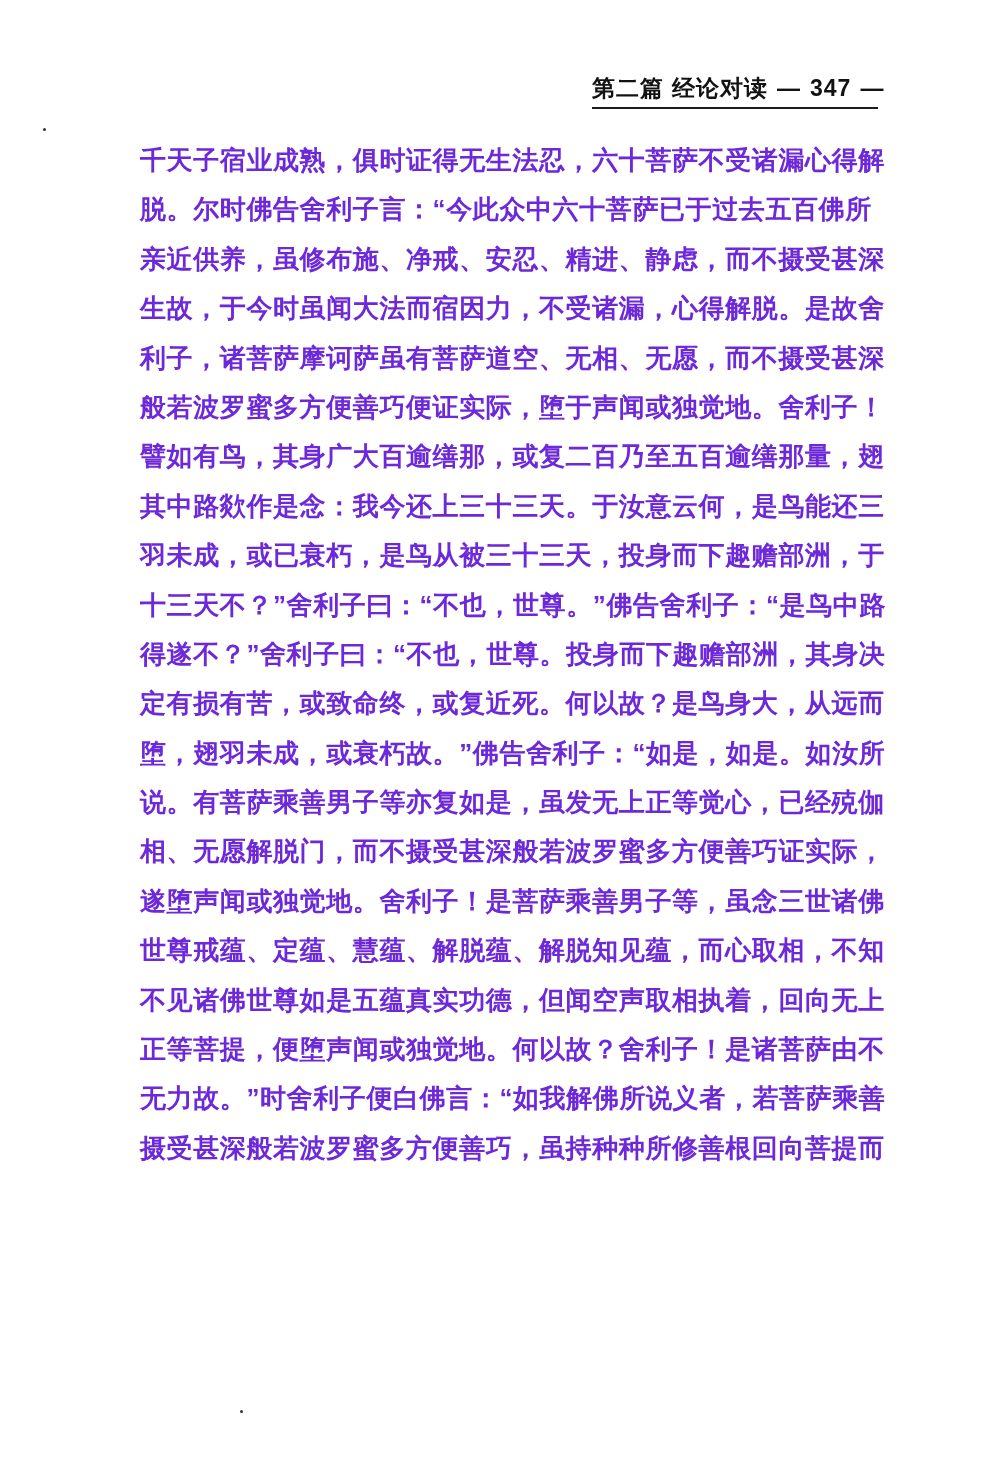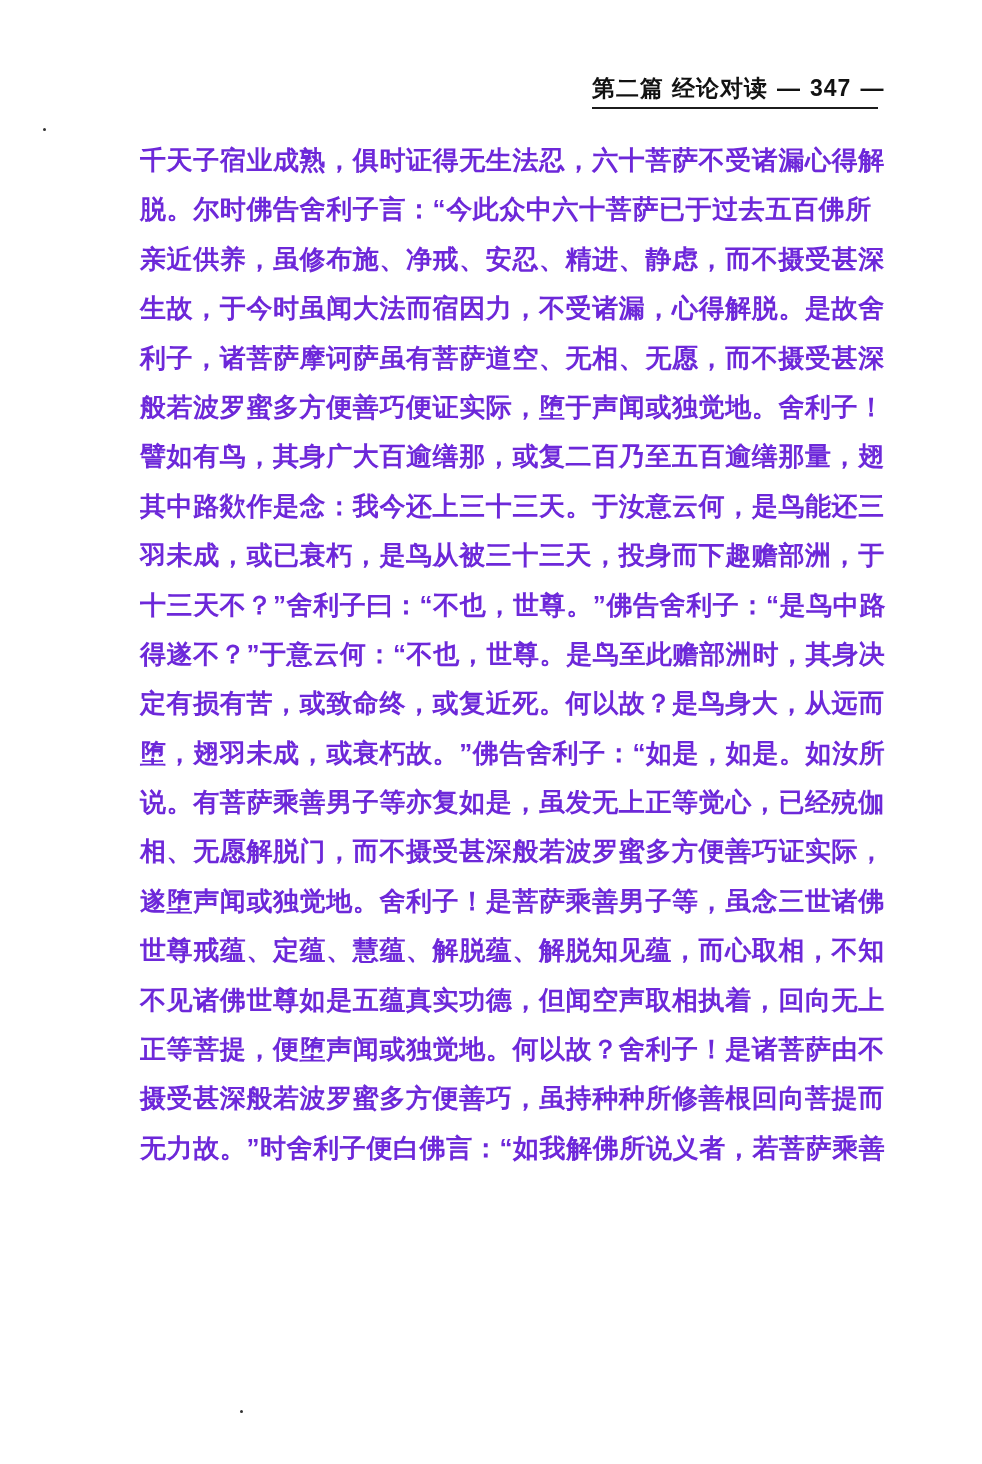--- a/index.html
+++ b/index.html
@@ -70,29 +70,29 @@
     <div class="tl">千天子宿业成熟，俱时证得无生法忍，六十菩萨不受诸漏心得解</div>
     <div class="tl">脱。尔时佛告舍利子言：“今此众中六十菩萨已于过去五百佛所</div>
     <div class="tl">亲近供养，虽修布施、净戒、安忍、精进、静虑，而不摄受甚深</div>
     <div class="tl">生故，于今时虽闻大法而宿因力，不受诸漏，心得解脱。是故舍</div>
     <div class="tl">利子，诸菩萨摩诃萨虽有菩萨道空、无相、无愿，而不摄受甚深</div>
     <div class="tl">般若波罗蜜多方便善巧便证实际，堕于声闻或独觉地。舍利子！</div>
     <div class="tl">譬如有鸟，其身广大百逾缮那，或复二百乃至五百逾缮那量，翅</div>
     <div class="tl">其中路欻作是念：我今还上三十三天。于汝意云何，是鸟能还三</div>
     <div class="tl">羽未成，或已衰朽，是鸟从被三十三天，投身而下趣赡部洲，于</div>
     <div class="tl">十三天不？”舍利子曰：“不也，世尊。”佛告舍利子：“是鸟中路</div>
-    <div class="tl">得遂不？”于意云何：“不也，世尊。是鸟至此赡部洲时，其身决</div>
+    <div class="tl">得遂不？”舍利子曰：“不也，世尊。投身而下趣赡部洲，其身决</div>
     <div class="tl">定有损有苦，或致命终，或复近死。何以故？是鸟身大，从远而</div>
     <div class="tl">堕，翅羽未成，或衰朽故。”佛告舍利子：“如是，如是。如汝所</div>
     <div class="tl">说。有菩萨乘善男子等亦复如是，虽发无上正等觉心，已经殑伽</div>
     <div class="tl">相、无愿解脱门，而不摄受甚深般若波罗蜜多方便善巧证实际，</div>
     <div class="tl">遂堕声闻或独觉地。舍利子！是菩萨乘善男子等，虽念三世诸佛</div>
     <div class="tl">世尊戒蕴、定蕴、慧蕴、解脱蕴、解脱知见蕴，而心取相，不知</div>
     <div class="tl">不见诸佛世尊如是五蕴真实功德，但闻空声取相执着，回向无上</div>
     <div class="tl">正等菩提，便堕声闻或独觉地。何以故？舍利子！是诸菩萨由不</div>
+    <div class="tl">无力故。”时舍利子便白佛言：“如我解佛所说义者，若菩萨乘善</div>
     <div class="tl">摄受甚深般若波罗蜜多方便善巧，虽持种种所修善根回向菩提而</div>
-    <div class="tl">无力故。”时舍利子便白佛言：“如我解佛所说义者，若菩萨乘善</div>
   </div>
 
   <div class="speck speck-1"></div>
   <div class="speck speck-2"></div>
 
 </div>
 
 </body></html>

